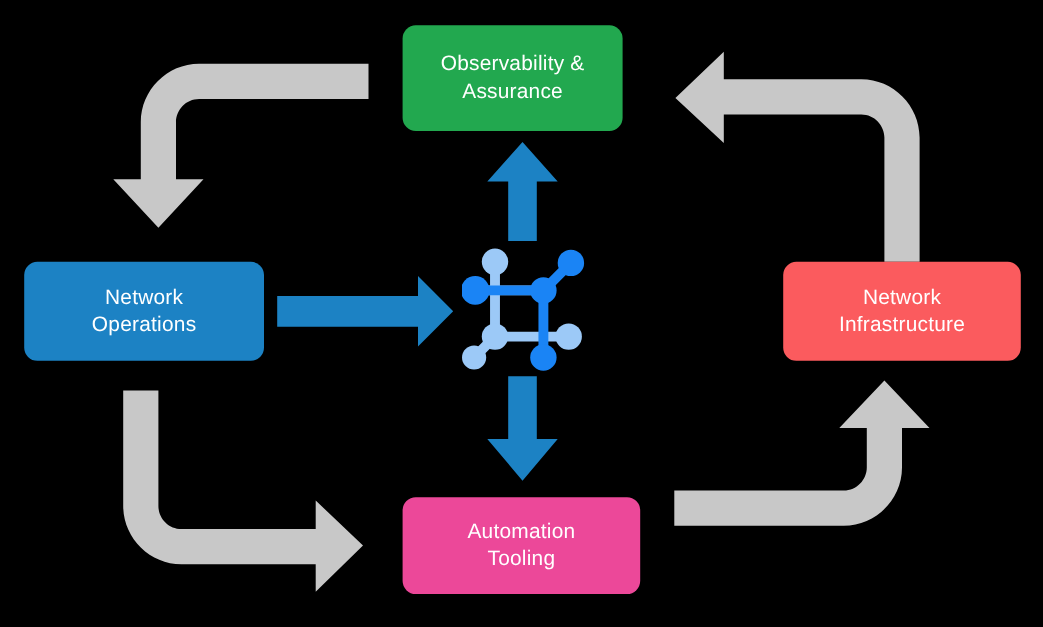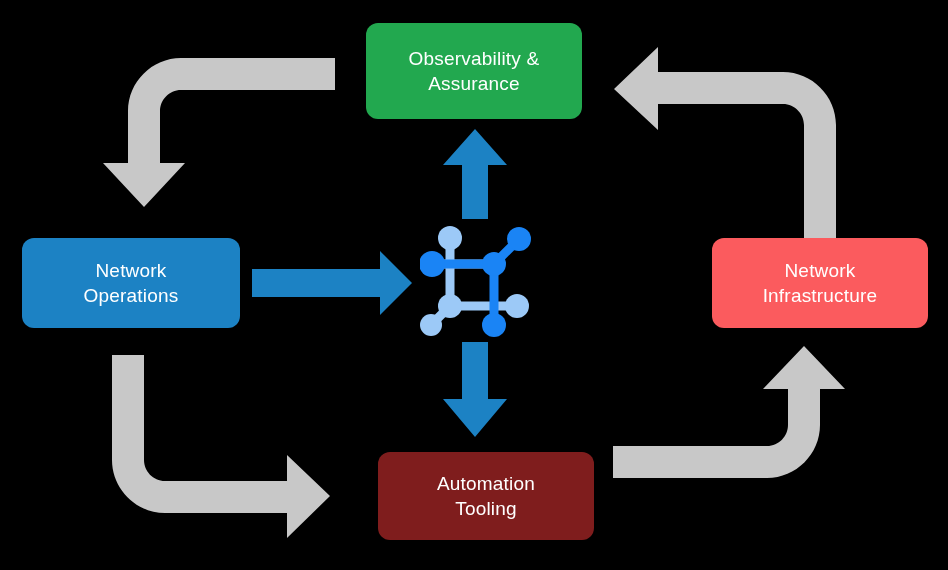--- a/index.html
+++ b/index.html
@@ -39,21 +39,21 @@
     box-sizing: border-box;
     padding: 6px 10px;
   }
   .node-label {
     display: block;
     white-space: pre-line;
   }
   #box-observability {
     left: 366px;
     top: 23px;
-    width: 216px;
+    width: 200px;
     height: 96px;
   }
   #box-operations {
     left: 22px;
     top: 238px;
     width: 218px;
     height: 90px;
   }
   #box-infrastructure {
     left: 712px;
@@ -202,18 +202,18 @@
   <div class="node-box" id="box-operations" style="background-color: rgb(28, 130, 196);">
     <span class="node-label">Network
 Operations</span>
   </div>
 
   <div class="node-box" id="box-infrastructure" style="background-color: rgb(251, 91, 94);">
     <span class="node-label">Network
 Infrastructure</span>
   </div>
 
-  <div class="node-box" id="box-automation" style="background-color: #7f1d1d; margin-left: 12px;">
+  <div class="node-box" id="box-automation" style="background-color: #ec4899;">
     <span class="node-label">Automation
 Tooling</span>
   </div>
 
 </div>
 
 </body></html>

